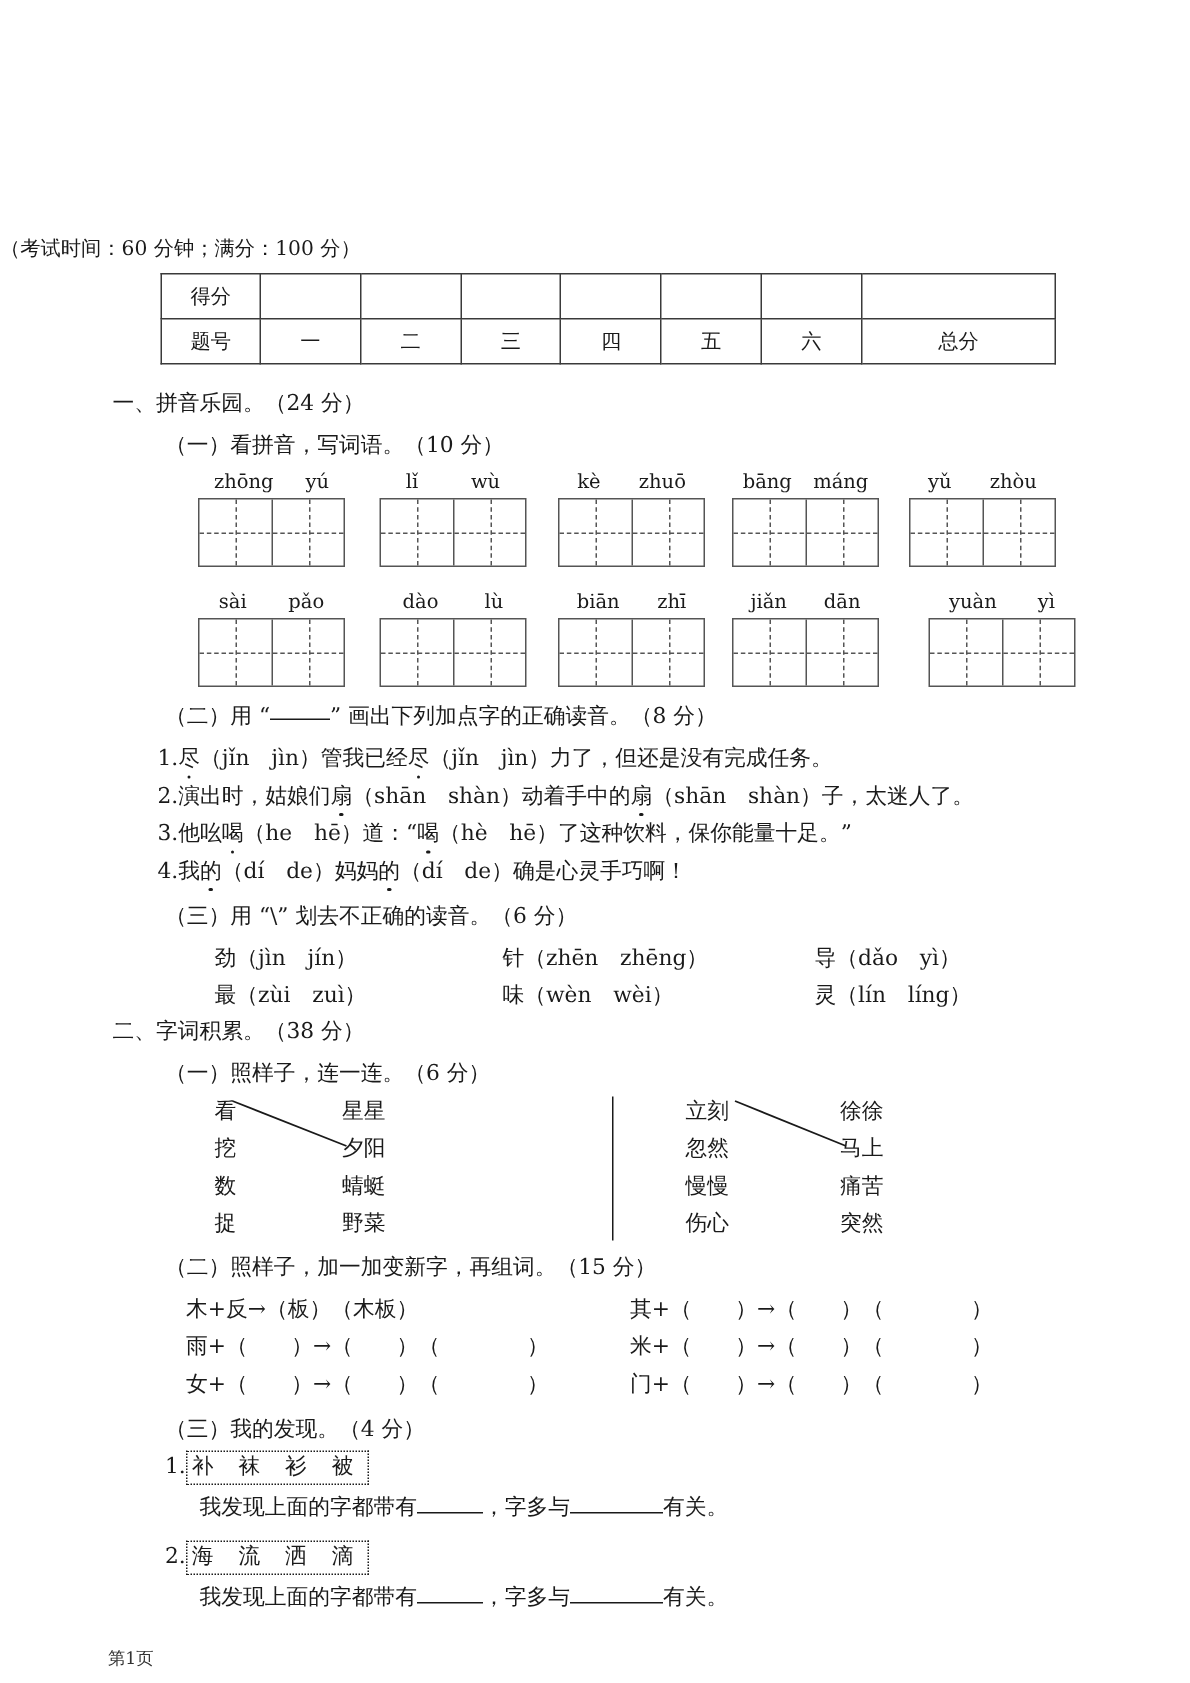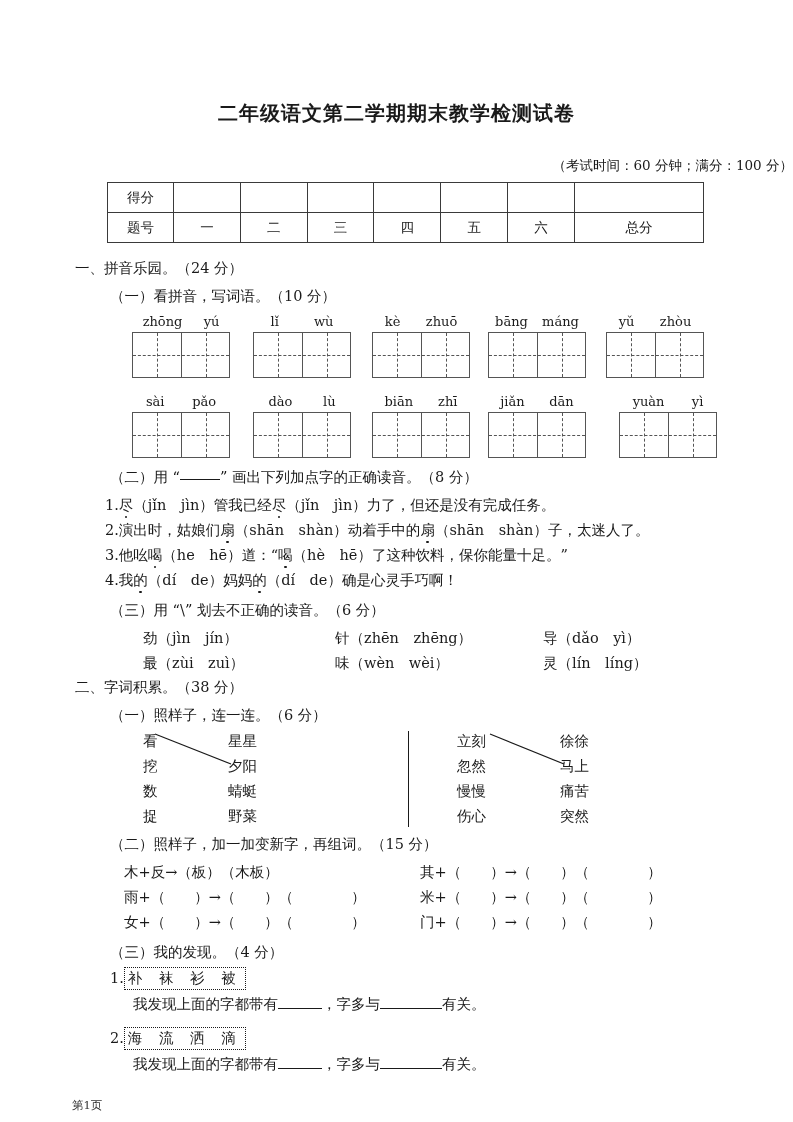--- a/index.html
+++ b/index.html
@@ -20,21 +20,21 @@
     text-align: center;
     font-size: 20px;
     font-weight: bold;
     letter-spacing: 1px;
     margin: 0;
     position: absolute;
     top: 100px; left: 0; right: 0;
     font-family: "DejaVu Sans", "Liberation Sans", sans-serif;
   }
   .subtitle {
-    text-align: right;
+    text-align: left;
     font-size: 13.5px;
     position: absolute;
     top: 157px; left: 0; right: 0;
   }
 
   
   .score-table {
     position: absolute;
     top: 182px;
     left: 107px;
@@ -156,21 +156,20 @@
     font-size: 11.5px;
     color: #333;
   }
   .u-line { display: inline-block; width: 40px; border-bottom: 1.4px solid #1a1a1a; vertical-align: 2px; }
 </style>
 </head>
 <body>
 
 <div class="page">
 
-  <div class="title">二年级语文第二学期期末教学检测试卷</div>
   <div class="subtitle">（考试时间：60 分钟；满分：100 分）</div>
 
   <table class="score-table">
     <tbody>
         <tr>
       <td class="label">得分</td>
       <td></td>
       <td></td>
       <td></td>
       <td></td>

